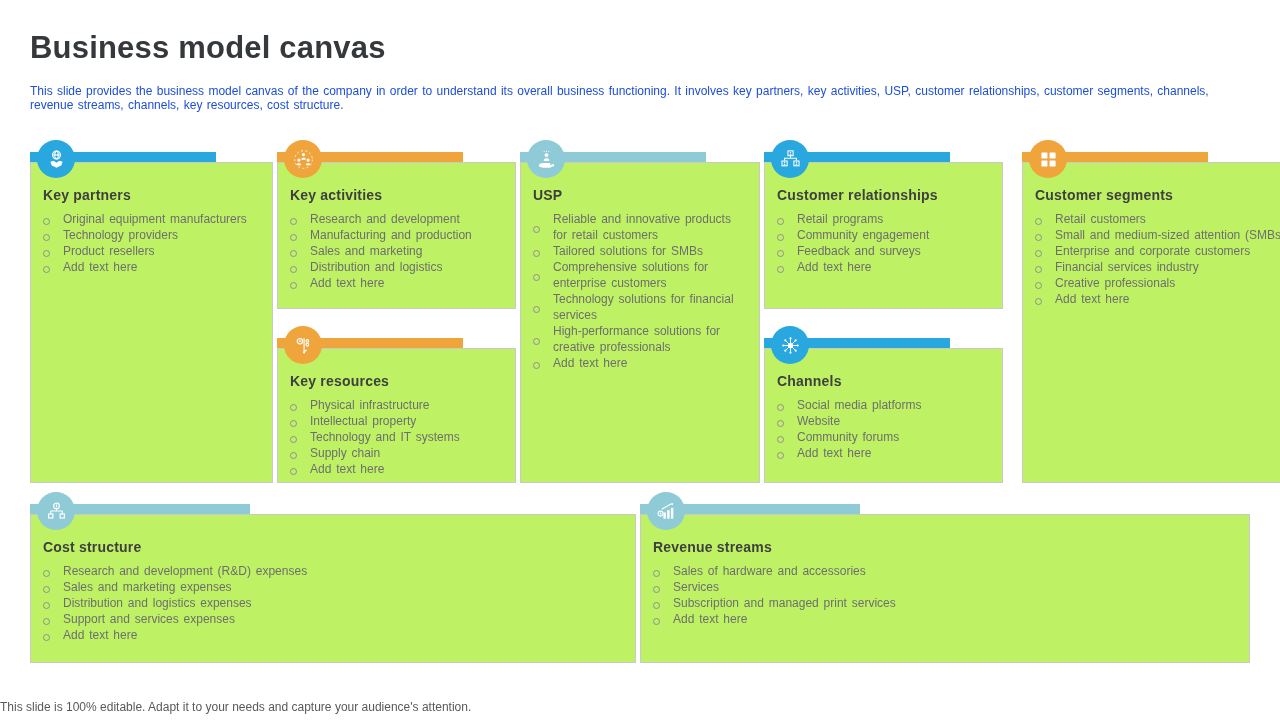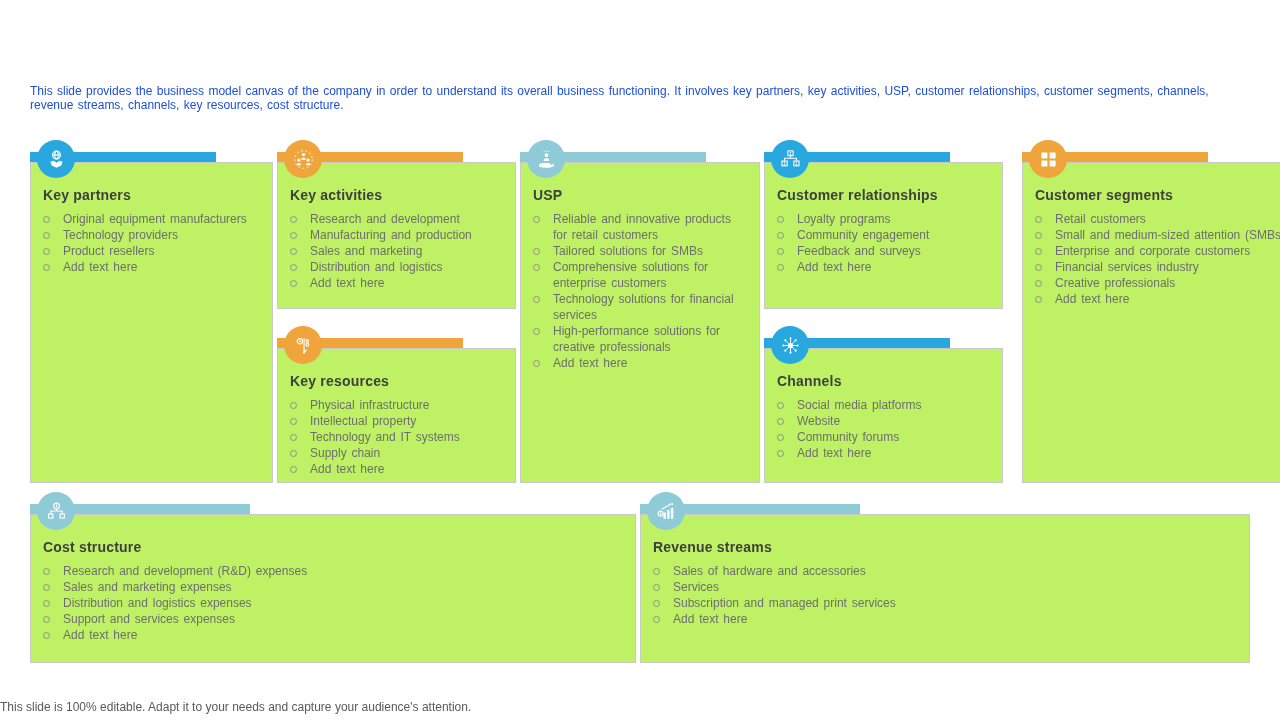--- a/index.html
+++ b/index.html
@@ -15,31 +15,32 @@
   .badge{position:absolute;left:6px;top:-23px;width:38px;height:38px;border-radius:50%;
          display:flex;align-items:center;justify-content:center;z-index:2;}
   .badge svg{width:23px;height:23px;display:block;}
   .c-blue{background:var(--blue);}
   .c-orange{background:var(--orange);}
   .c-teal{background:var(--teal);}
   .panel{padding:24px 12px 8px 12px;}
   .panel h2{margin:0 0 8px 0;font-size:14px;font-weight:700;color:var(--heading);letter-spacing:.2px;}
   .panel ul{list-style:none;margin:0;padding:0;font-size:12px;line-height:16px;
             color:var(--body);word-spacing:1.5px;}
-  .panel li{display:flex;align-items:flex-start;}
+  .panel li{display:flex;align-items:center;}
   .blt{flex:0 0 auto;width:5px;height:5px;border:1px solid #8f8f8f;border-radius:50%;
        margin:5px 13px 0 0;}
   .footer{position:absolute;left:0;top:700px;width:100%;text-align:left;
           font-size:12px;color:#595959;}
 </style>
 </head>
 <body>
 
 <div class="slide">
 
+  <div class="title">Business model canvas</div>
   <div class="subtitle">This slide provides the business model canvas of the company in order to understand its overall business functioning. It involves key partners, key activities, USP, customer relationships, customer segments, channels, revenue streams, channels, key resources, cost structure.</div>
 
   <div class="box" style="left:30px;top:162px;width:243px;height:321px">
     <span class="bar c-blue"></span>
     <span class="badge c-blue">
       <svg viewBox="0 0 24 24">
           <g fill="none" stroke="#fff" stroke-width="1.2">
             <circle cx="12" cy="7.3" r="4.1"></circle>
             <ellipse cx="12" cy="7.3" rx="1.8" ry="4.1"></ellipse>
             <path d="M7.9 7.3h8.2"></path>
@@ -217,21 +218,21 @@
             <circle cx="18.2" cy="15.5" r="0.8"></circle>
             <path d="M16.9 17.9c0-1.1 2.6-1.1 2.6 0z"></path>
           </g>
         </svg>
     </span>
     <div class="panel">
       <h2>Customer relationships</h2>
       <ul>
           <li>
             <span class="blt"></span>
-            <span>Loyalty programs</span>
+            <span>Retail programs</span>
           </li>
           <li>
             <span class="blt"></span>
             <span>Community engagement</span>
           </li>
           <li>
             <span class="blt"></span>
             <span>Feedback and surveys</span>
           </li>
           <li>

